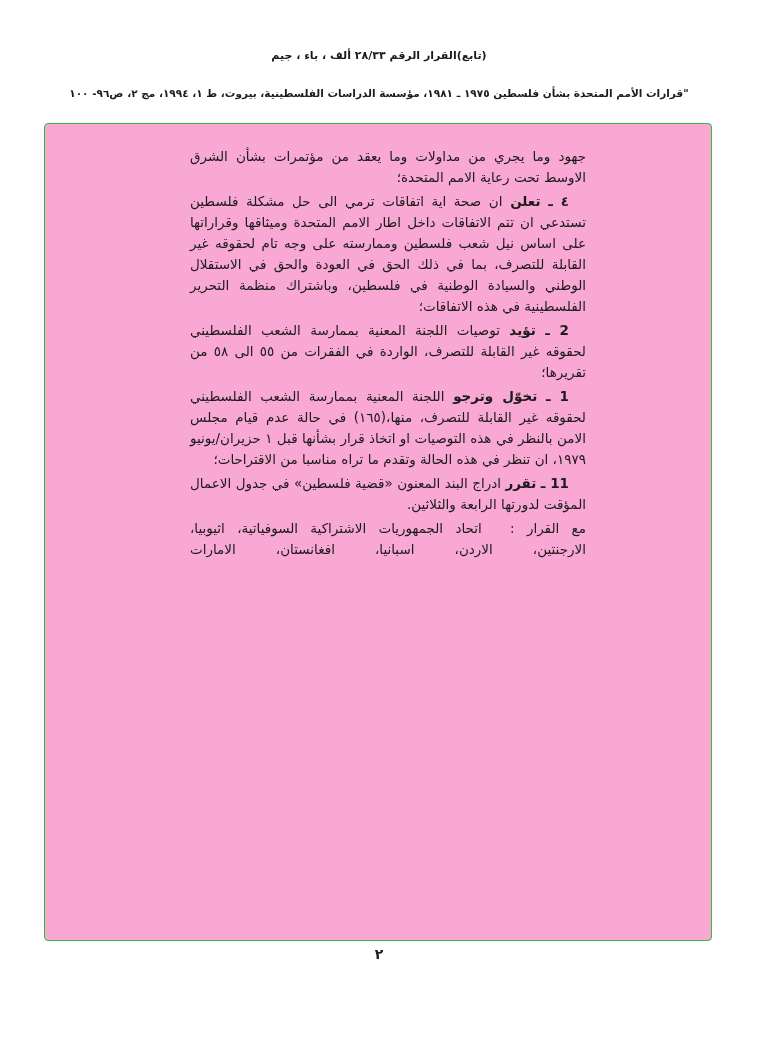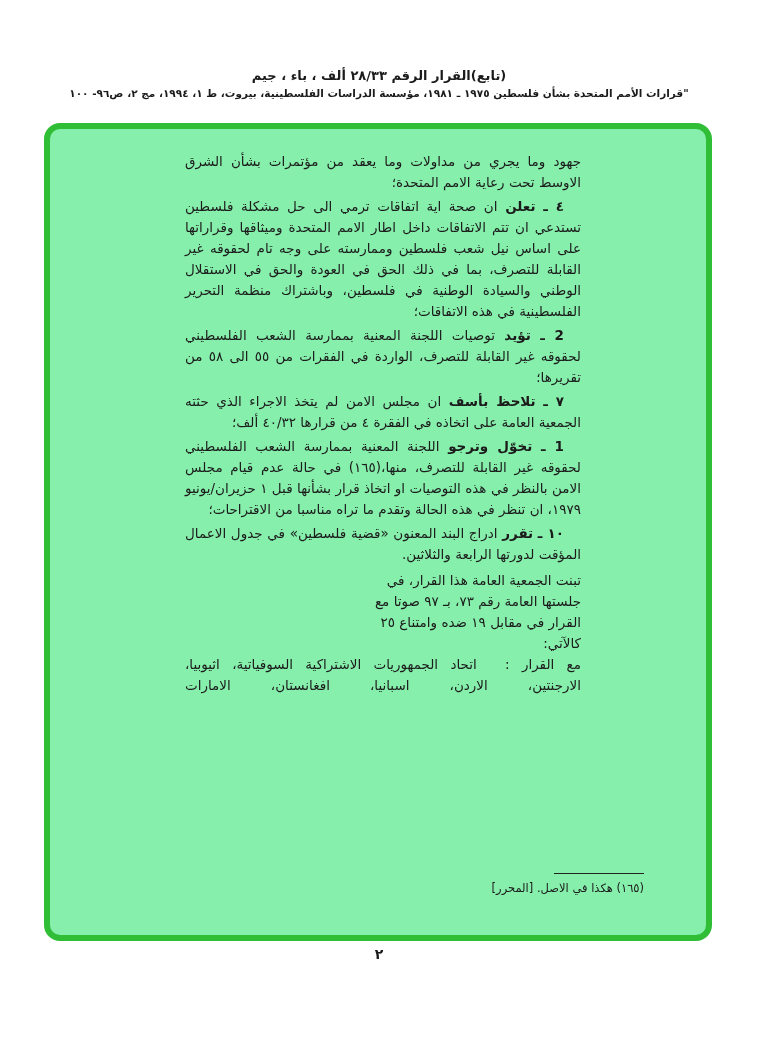--- a/index.html
+++ b/index.html
@@ -7,43 +7,43 @@
     width: 758px;
     height: 1038px;
     position: relative;
     background: #ffffff;
     color: #1b1b1b;
     font-family: "DejaVu Sans", sans-serif;
     overflow: hidden;
   }
   .header-title {
     position: absolute;
-    top: 68px; left: 0; right: 0;
+    top: 49px; left: 0; right: 0;
     text-align: center;
     direction: rtl;
     font-weight: bold;
-    font-size: 13px;
+    font-size: 11px;
     letter-spacing: 0.5px;
   }
   .header-cite {
     position: absolute;
     top: 87px; left: 0; right: 0;
     text-align: center;
     direction: rtl;
     font-weight: bold;
     font-size: 10.5px;
   }
   .page-frame {
     position: absolute;
     top: 123px; left: 44px;
     width: 668px; height: 818px;
     box-sizing: border-box;
-    border: 6px solid #c2410c;
-    border-radius: 16px;
-    background: #86efac;
+    border: 1px solid #c2410c;
+    border-radius: 4px;
+    background: #f9a8d4;
   }
   .text-col {
     position: absolute;
     top: 22px; right: 125px;
     width: 396px;
     direction: rtl;
     text-align: justify;
     font-size: 13.5px;
     line-height: 21px;
   }
@@ -102,47 +102,37 @@
       <span>ان صحة اية اتفاقات ترمي الى حل مشكلة فلسطين تستدعي ان تتم الاتفاقات داخل اطار الامم المتحدة وميثاقها وقراراتها على اساس نيل شعب فلسطين وممارسته على وجه تام لحقوقه غير القابلة للتصرف، بما في ذلك الحق في العودة والحق في الاستقلال الوطني والسيادة الوطنية في فلسطين، وباشتراك منظمة التحرير الفلسطينية في هذه الاتفاقات؛</span>
     </p>
 
     <p class="indent">
       <span class="num">2 ـ</span>
       <span class="lead">تؤيد</span>
       <span>توصيات اللجنة المعنية بممارسة الشعب الفلسطيني لحقوقه غير القابلة للتصرف، الواردة في الفقرات من ٥٥ الى ٥٨ من تقريرها؛</span>
     </p>
 
 
-    <p class="indent">
-      <span class="num">٧ ـ</span>
-      <span class="lead">تلاحظ بأسف</span>
-      <span>ان مجلس الامن لم يتخذ الاجراء الذي حثته الجمعية العامة على اتخاذه في الفقرة ٤ من قرارها ٤٠/٣٢ ألف؛</span>
-    </p>
 
 
     <p class="indent">
       <span class="num">1 ـ</span>
       <span class="lead">تخوّل وترجو</span>
       <span>اللجنة المعنية بممارسة الشعب الفلسطيني لحقوقه غير القابلة للتصرف، منها،(١٦٥) في حالة عدم قيام مجلس الامن بالنظر في هذه التوصيات او اتخاذ قرار بشأنها قبل ١ حزيران/يونيو ١٩٧٩، ان تنظر في هذه الحالة وتقدم ما تراه مناسبا من الاقتراحات؛</span>
     </p>
 
     <p class="indent">
-      <span class="num">١٠ ـ</span>
+      <span class="num">11 ـ</span>
       <span class="lead">تقرر</span>
       <span>ادراج البند المعنون «قضية فلسطين» في جدول الاعمال المؤقت لدورتها الرابعة والثلاثين.</span>
     </p>
 
-    <div class="adoption">تبنت الجمعية العامة هذا القرار، في جلستها العامة رقم ٧٣، بـ ٩٧ صوتا مع القرار في مقابل ١٩ ضده وامتناع ٢٥ كالآتي:</div>
 
     <p class="vote">
       <span class="vote-label">مع القرار :</span>
       <span>اتحاد الجمهوريات الاشتراكية السوفياتية، اثيوبيا، الارجنتين، الاردن، اسبانيا، افغانستان، الامارات</span>
     </p>
 
   </div>
 
-  <div class="footnote">
-    <div class="footnote-rule"></div>
-    <div class="footnote-text">(١٦٥) هكذا في الاصل. [المحرر]</div>
-  </div>
 </div>
 
 <div class="page-num">٢</div>
 
 </body></html>

